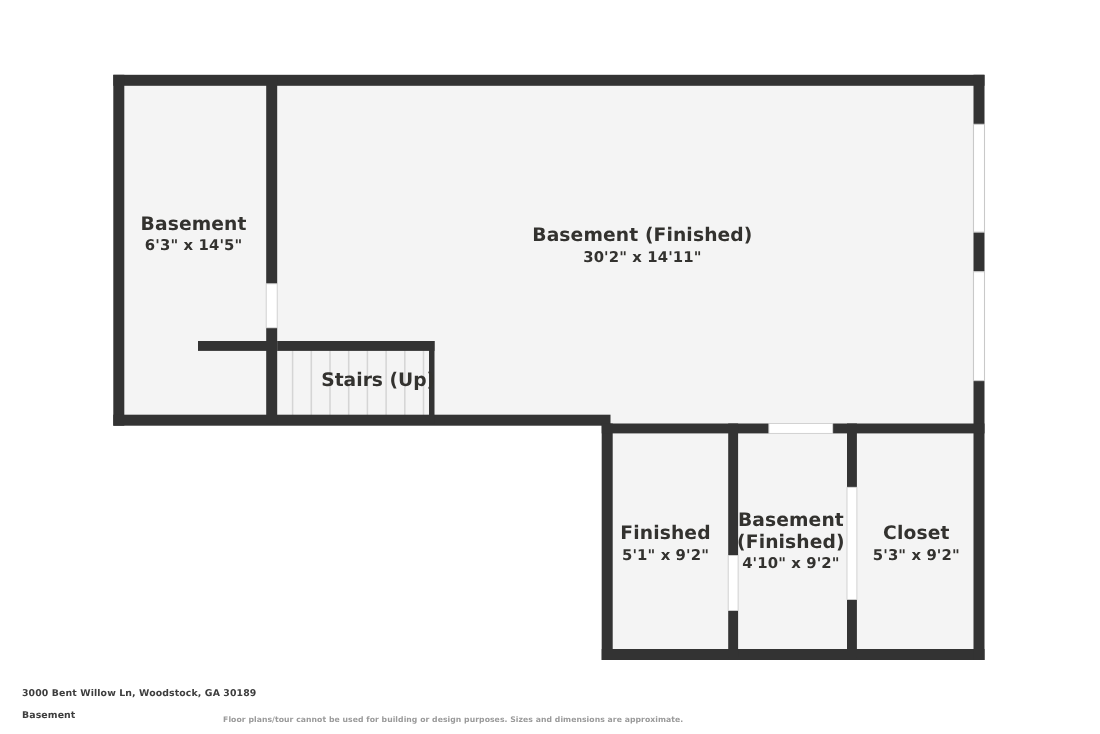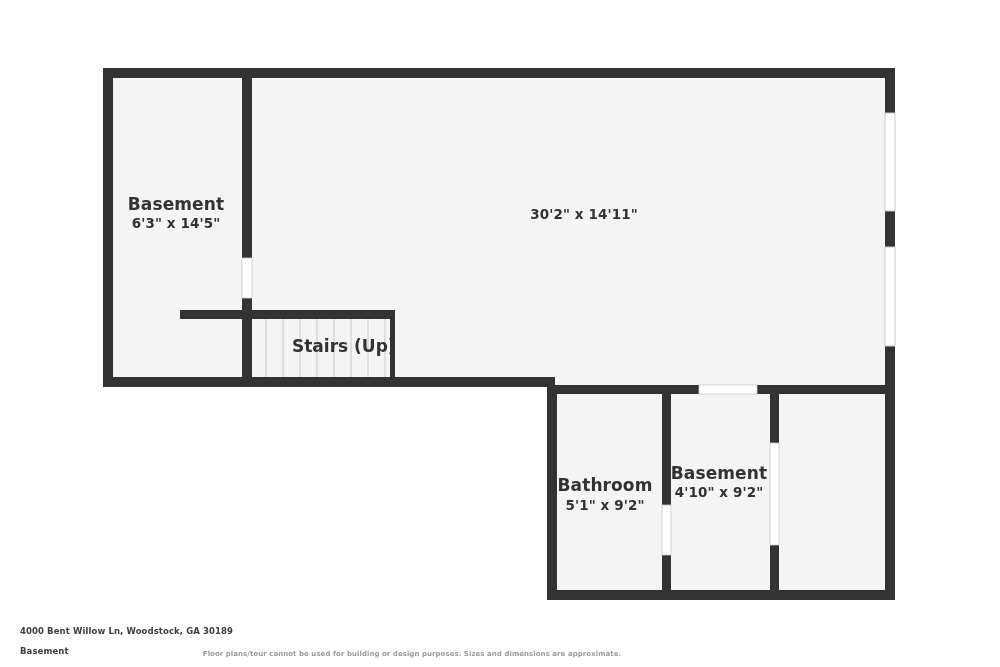--- a/index.html
+++ b/index.html
@@ -184,40 +184,50 @@
   </svg>
 
   <div class="room-label" style="left:76px; top:194px; width:200px;">
     <div class="room-name two-line">
       <div>Basement</div>
     </div>
     <div class="room-dims">6'3" x 14'5"</div>
   </div>
 
   <div class="room-label" style="left:434px; top:205px; width:300px;">
+    <div class="room-name">
+      <div>Basement (Finished)</div>
+    </div>
     <div class="room-dims">30'2" x 14'11"</div>
   </div>
 
   <div class="room-label" style="left:525px; top:476px; width:160px;">
     <div class="room-name">
-      <div>Bathroom</div>
+      <div>Finished</div>
     </div>
     <div class="room-dims">5'1" x 9'2"</div>
   </div>
 
   <div class="room-label" style="left:639px; top:463px; width:160px;">
     <div class="room-name two-line">
       <div>Basement</div>
+      <div>(Finished)</div>
     </div>
     <div class="room-dims">4'10" x 9'2"</div>
   </div>
 
+  <div class="room-label" style="left:753px; top:476px; width:160px;">
+    <div class="room-name">
+      <div>Closet</div>
+    </div>
+    <div class="room-dims">5'3" x 9'2"</div>
+  </div>
 
   <div class="stairs-label" style="left:292px; top:336px;text-align:right;">Stairs (Up)</div>
 
 </div>
 
 <div id="footer-left">
-  <div class="footer-address">4000 Bent Willow Ln, Woodstock, GA 30189</div>
+  <div class="footer-address">3000 Bent Willow Ln, Woodstock, GA 30189</div>
   <div class="footer-floor">Basement</div>
 </div>
 
 <div id="footer-disclaimer">Floor plans/tour cannot be used for building or design purposes. Sizes and dimensions are approximate.</div>
 
 </body></html>

